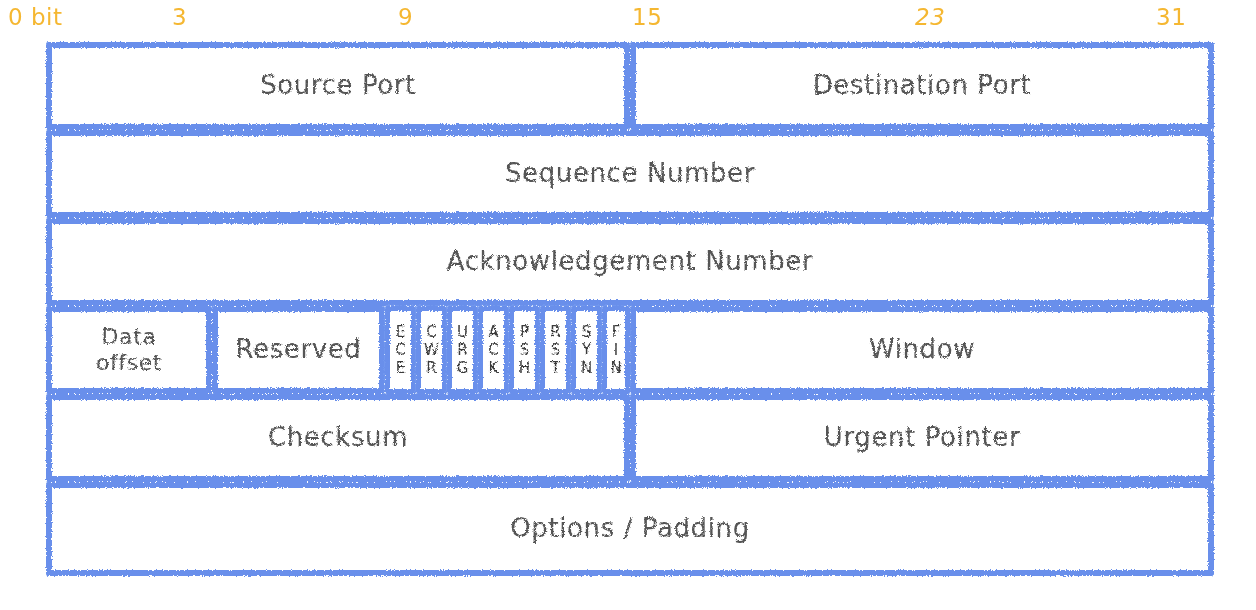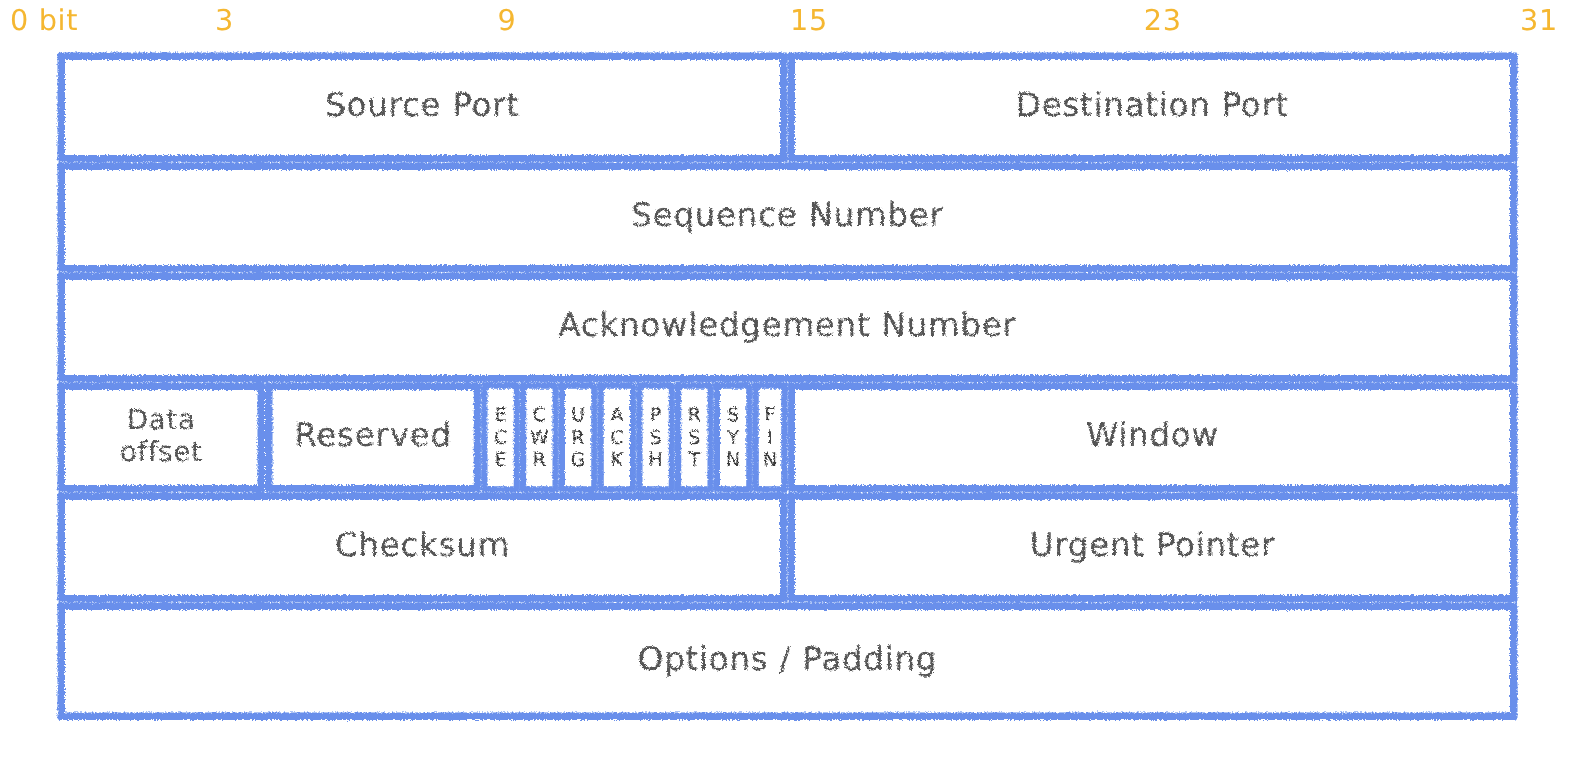--- a/index.html
+++ b/index.html
@@ -119,22 +119,22 @@
   </defs>
 </svg>
 
 <div id="root">
 
   <div class="bit-ruler">
       <div class="tick" style="left: 8px;">0 bit</div>
       <div class="tick" style="left: 172px;">3</div>
       <div class="tick" style="left: 398px;">9</div>
       <div class="tick" style="left: 632px;">15</div>
-      <div class="tick" style="left: 915px;">23</div>
-      <div class="tick" style="left: 1216px;">31</div>
+      <div class="tick" style="left: 915px; font-style: italic;">23</div>
+      <div class="tick" style="left: 1156px;">31</div>
     </div>
 
   <div class="diagram">
       <div class="row" style="top: 0px; height: 88px;">
         <div class="cell" style="left: 0px; width: 584px; height: 88px; top: 0px;">
           <span class="cell-label">Source Port</span>
         </div>
         <div class="cell" style="left: 584px; width: 584px; height: 88px; top: 0px;">
           <span class="cell-label">Destination Port</span>
         </div>

